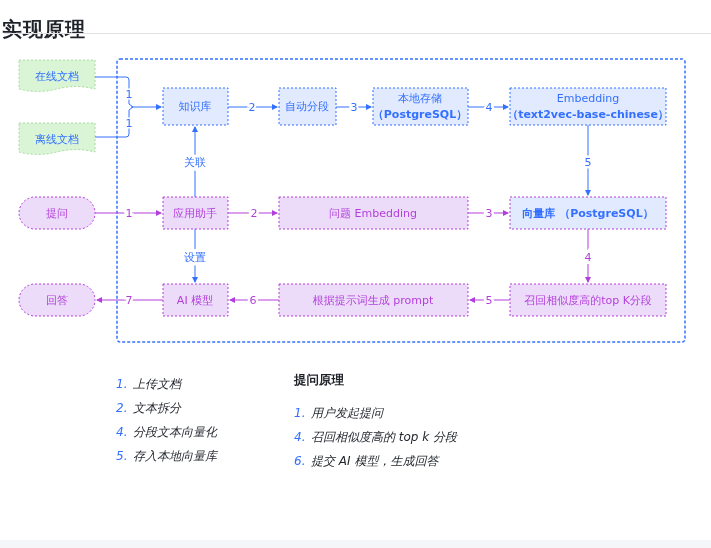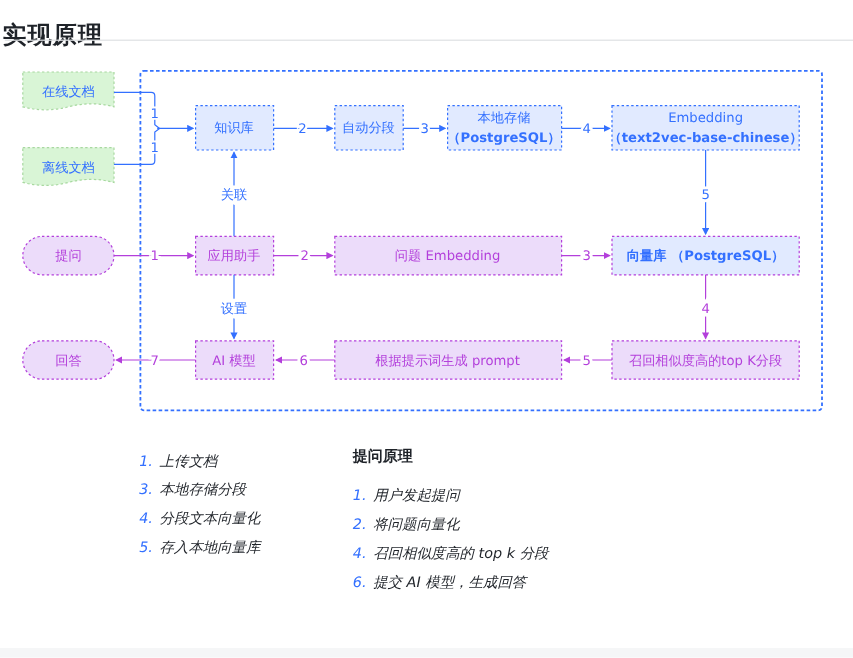--- a/index.html
+++ b/index.html
@@ -134,29 +134,28 @@
   <text class="node-text purple" x="489" y="304" text-anchor="middle" style="paint-order:stroke;stroke:#fff;stroke-width:5px">5</text>
   <line x1="279" y1="300" x2="230" y2="300" stroke="#b33fdb" marker-end="url(#arrP)"></line>
   <text class="node-text purple" x="253" y="304" text-anchor="middle" style="paint-order:stroke;stroke:#fff;stroke-width:5px">6</text>
   <line x1="163" y1="300" x2="97" y2="300" stroke="#b33fdb" marker-end="url(#arrP)"></line>
   <text class="node-text purple" x="129" y="304" text-anchor="middle" style="paint-order:stroke;stroke:#fff;stroke-width:5px">7</text>
 </svg>
 
 <div class="lists" style="left:116px;">
   <ol>
     <li><span class="num">1.</span><span>上传文档</span></li>
-    <li><span class="num">3.</span><span>本地存储分段</span></li>
+    <li><span class="num">2.</span><span>文本拆分</span></li>
     <li><span class="num">4.</span><span>分段文本向量化</span></li>
     <li><span class="num">5.</span><span>存入本地向量库</span></li>
   </ol>
 </div>
 
 <div class="lists" style="left:294px;">
   <h3>提问原理</h3>
   <ol>
     <li><span class="num">1.</span><span>用户发起提问</span></li>
-    <li><span class="num">2.</span><span>将问题向量化</span></li>
     <li><span class="num">4.</span><span>召回相似度高的 top k 分段</span></li>
     <li><span class="num">6.</span><span>提交 AI 模型，生成回答</span></li>
   </ol>
 </div>
 
 <div class="footer-bar"></div>
 
 </body></html>

